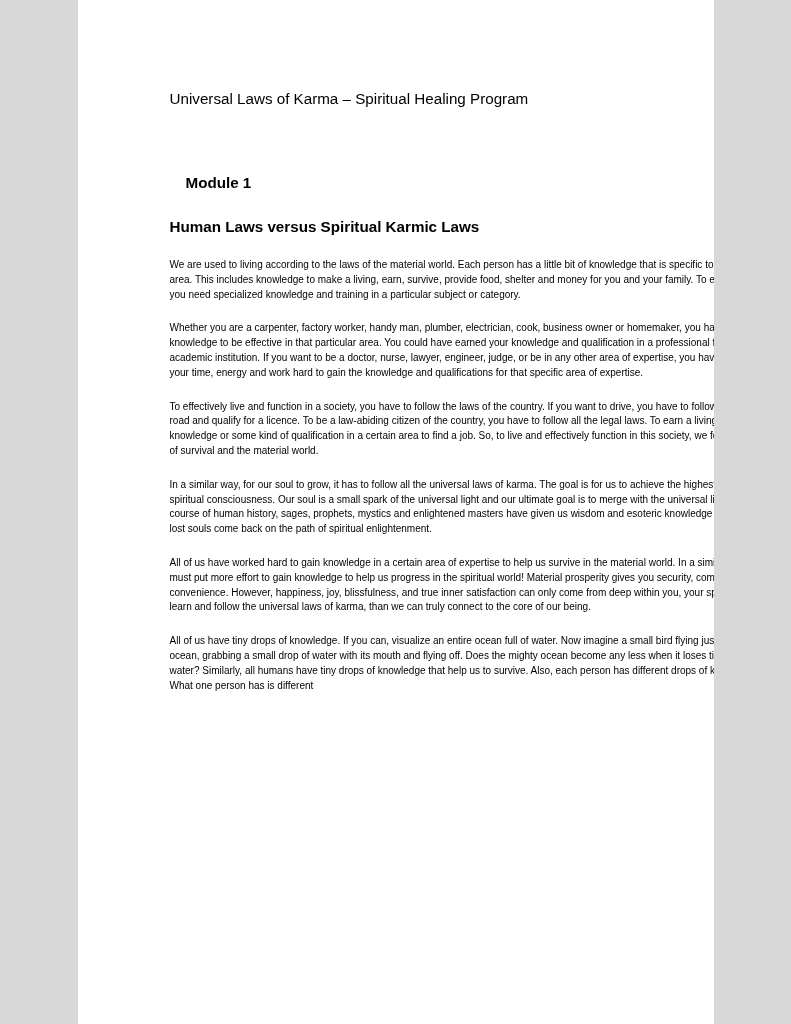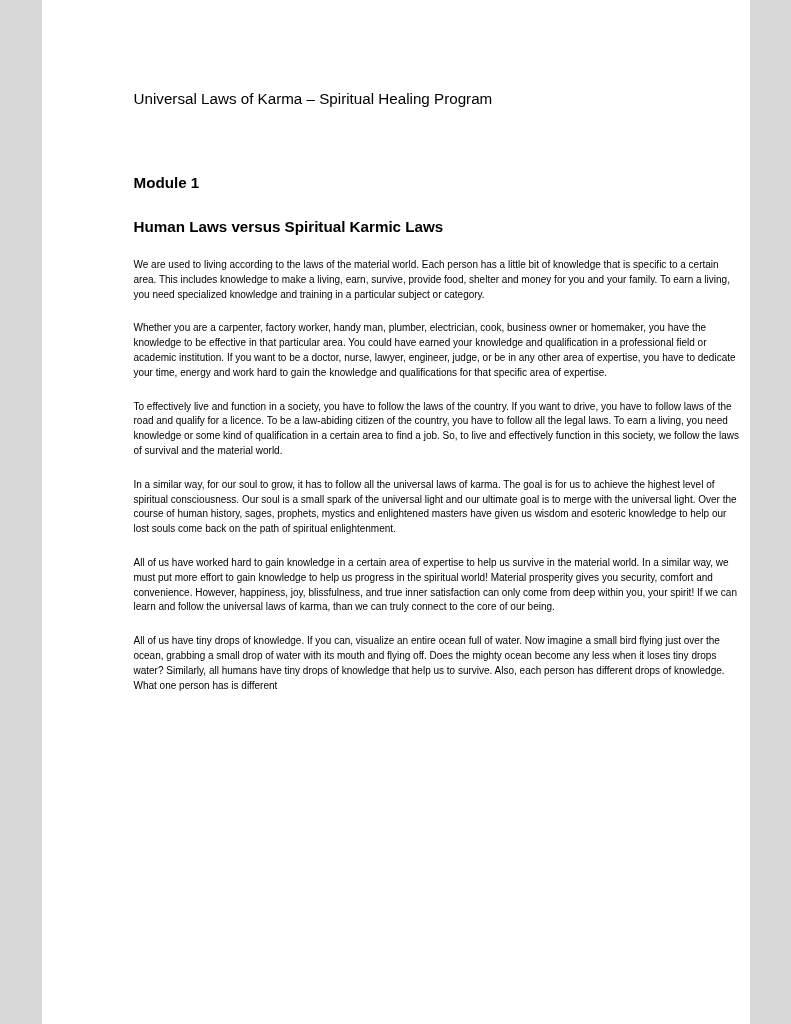--- a/index.html
+++ b/index.html
@@ -4,21 +4,21 @@
 <style>
   html, body {
     margin: 0;
     padding: 0;
     background: #d8d8d8;
   }
   body {
     font-family: "Liberation Sans", sans-serif;
   }
   .page {
-    width: 708px;
+    width: 636px;
     height: 1024px;
     background: #ffffff;
     margin: 0 auto;
     position: relative;
     box-sizing: border-box;
     overflow: hidden;
   }
   .content {
     position: absolute;
     left: 92px;
@@ -31,21 +31,21 @@
     line-height: 1.45;
     margin: 0 0 0 0;
   }
   .spacer-after-header {
     height: 62px;
   }
   .module-title {
     font-size: 15.2px;
     font-weight: bold;
     color: #000000;
-    margin: 0 0 22px 0;
+    margin: 0 0 22px 16px;
     line-height: 1.45;
   }
   .section-title {
     font-size: 15.2px;
     font-weight: bold;
     color: #000000;
     margin: 12px 0 20px 0;
     line-height: 1.45;
   }
   p.body-par {

